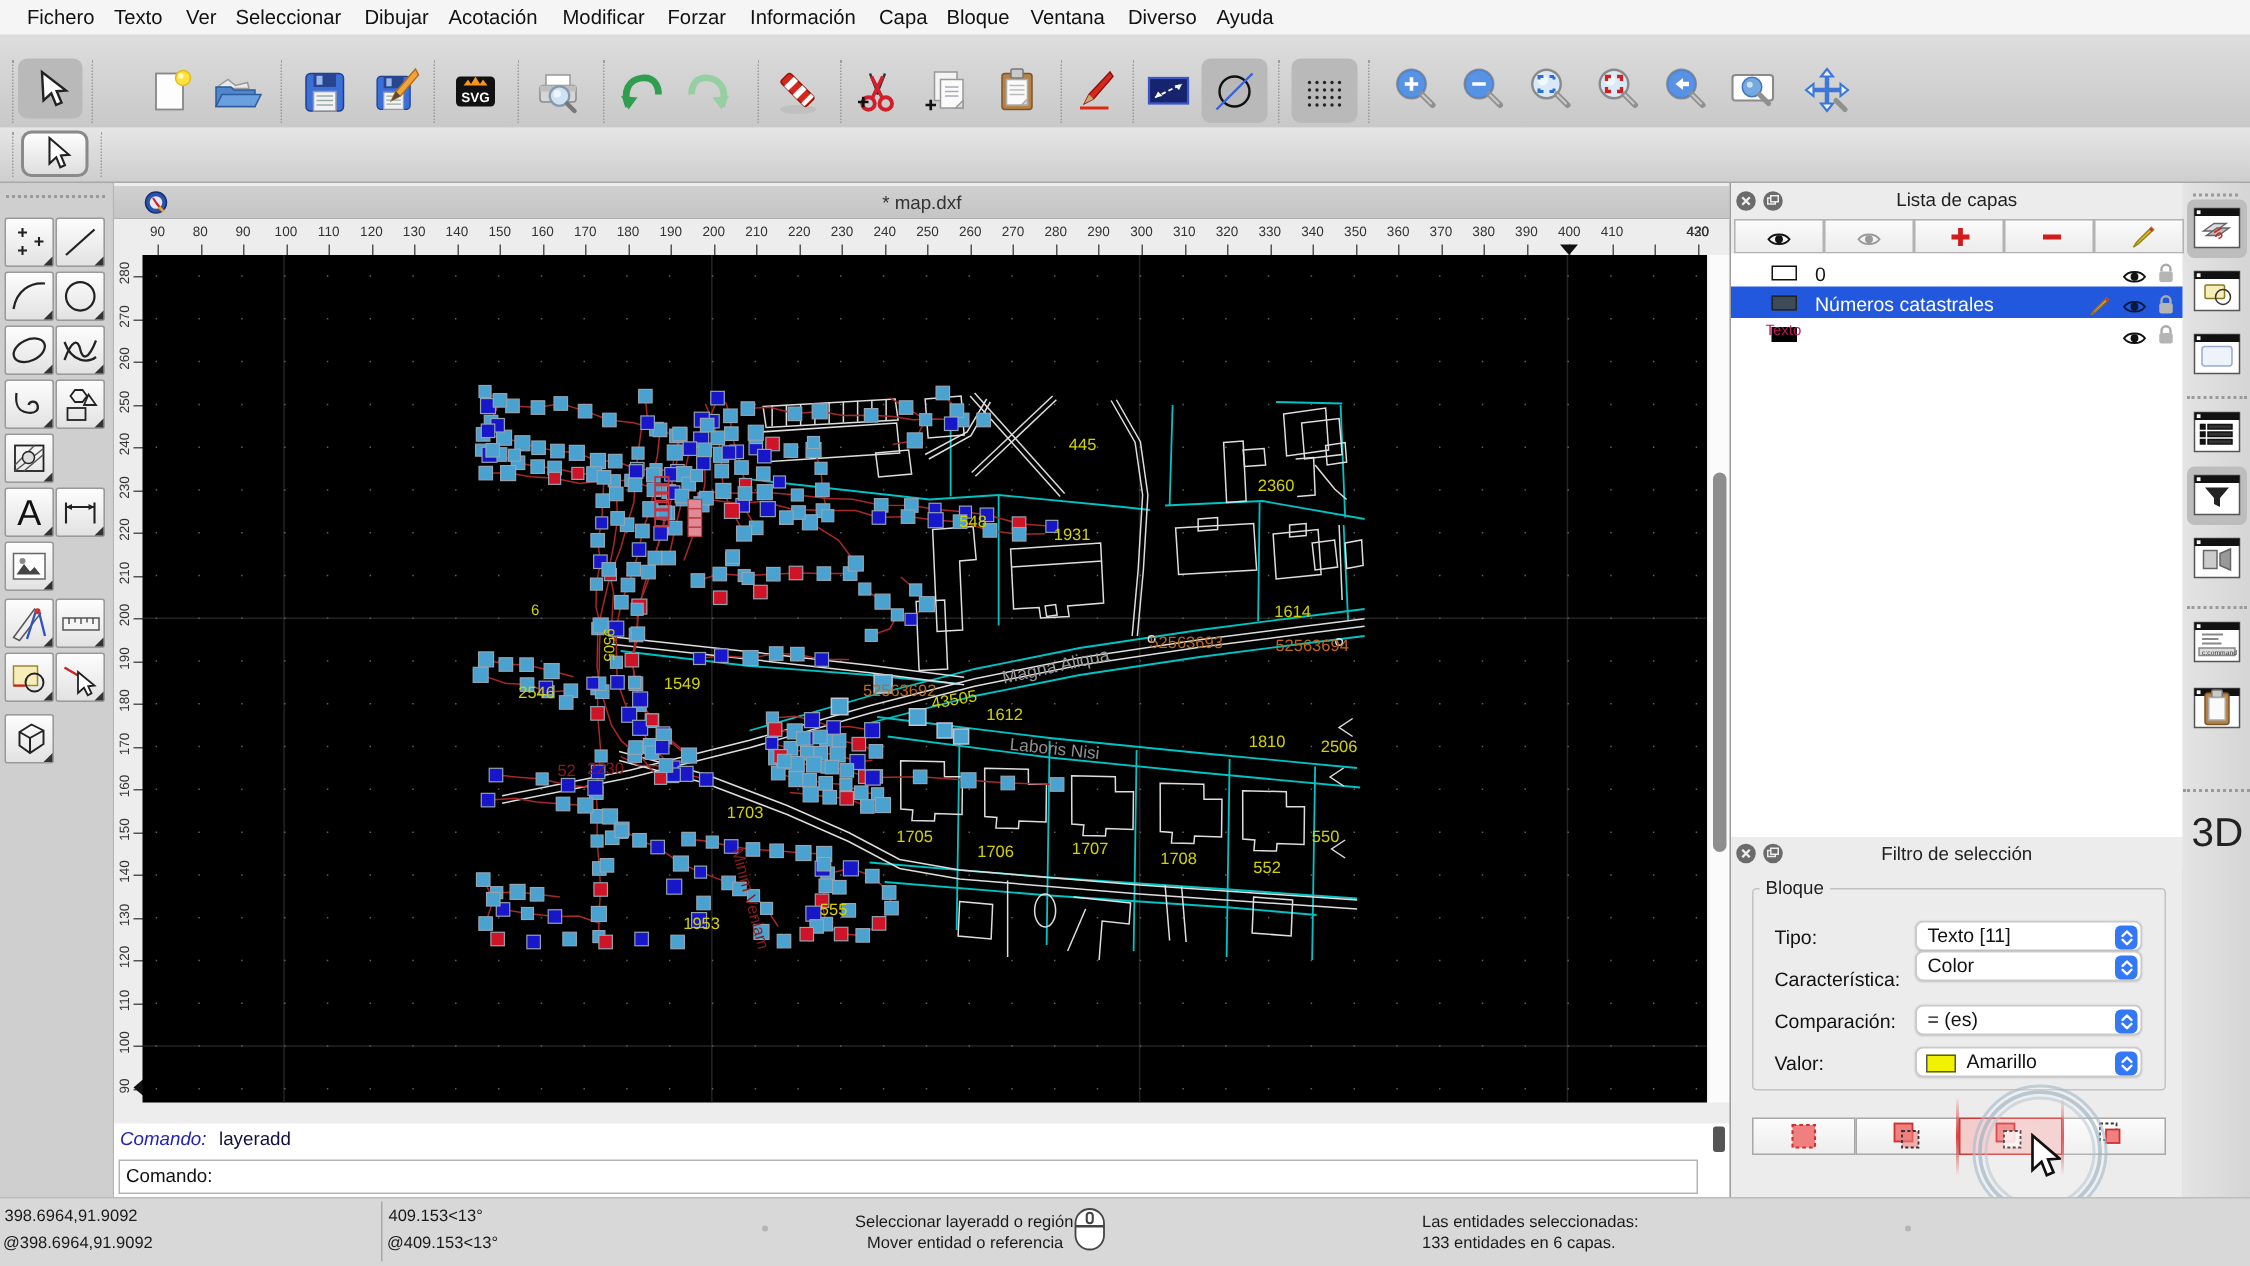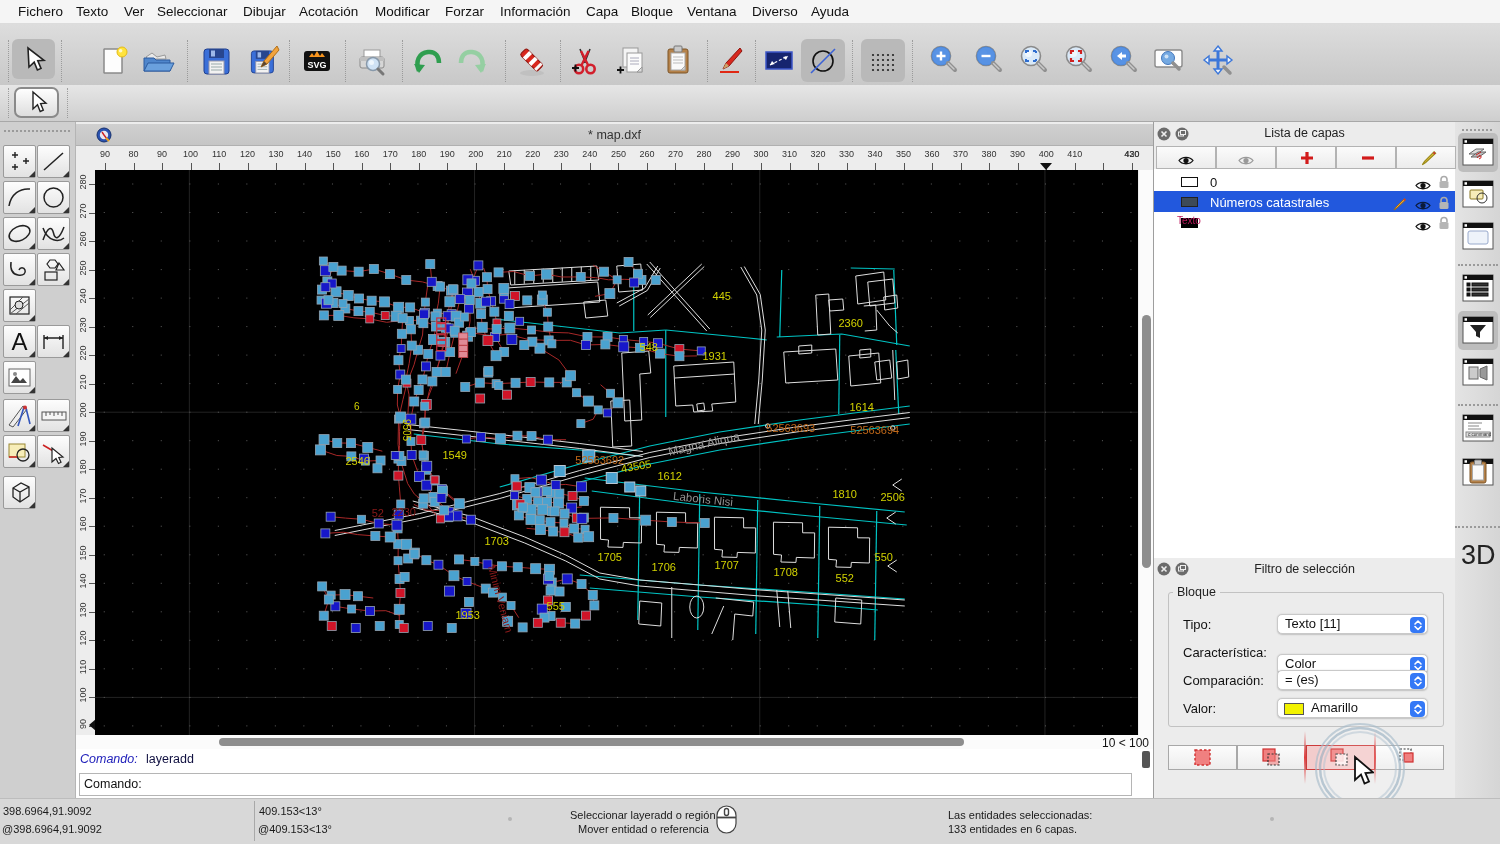--- a/index.html
+++ b/index.html
@@ -480,24 +480,20 @@
       <div class="vlab" style="top:491.8px">110</div>
       <div class="vtick" style="top:498.8px"></div>
       <div class="vlab" style="top:520.4px">100</div>
       <div class="vtick" style="top:527.4px"></div>
       <div class="vlab" style="top:548.9px">90</div>
       <div class="vtick" style="top:555.9px"></div>
       <div class="abs" style="left:13px;top:549px;width:0;height:0;border-top:6px solid transparent;border-bottom:6px solid transparent;border-right:7px solid #111"></div>
     </div>
 <div id="vscroll">
       <div id="vthumb"></div>
-    </div>
-<div id="hscrollrow">
-      <div id="hthumb"></div>
-      <div id="hsclab">10 &lt; 100</div>
     </div>
 <div id="cmdhist">
       <span style="position:absolute;left:4px;top:3px;color:#2222bb;font-style:italic">Comando:</span>
       <span style="position:absolute;left:70px;top:3px;color:#101040">layeradd</span>
       <div style="position:absolute;left:1066px;top:2px;width:8px;height:17px;background:#555;border-radius:2px"></div>
     </div>
 <div id="cmdinput">
       <div id="cmdbox">Comando:</div>
     </div>
 </div>
@@ -1132,21 +1128,21 @@
 <div class="abs" style="left:1173px;top:585px;background:#ececec;padding:0 4px;font-size:12.5px;color:#222">Bloque</div>
 <div class="abs" style="left:1183px;top:617px;font-size:13px;color:#111">Tipo:</div>
 <div class="abs" style="left:1183px;top:645px;font-size:13px;color:#111">Característica:</div>
 <div class="abs" style="left:1183px;top:673px;font-size:13px;color:#111">Comparación:</div>
 <div class="abs" style="left:1183px;top:701px;font-size:13px;color:#111">Valor:</div>
 <div class="abs combo" style="left:1277px;top:614px">Texto [11]<div class="stepper">
       <svg width="12" height="12" viewBox="0 0 12 12">
         <path d="M3 5 L6 2 L9 5 M3 7.5 L6 10.5 L9 7.5" fill="none" stroke="#fff" stroke-width="1.6" stroke-linejoin="round" stroke-linecap="round"></path>
       </svg>
     </div></div>
-<div class="abs combo" style="left:1277px;top:654px">Color<div class="stepper">
+<div class="abs combo" style="left:1277px;top:634px">Color<div class="stepper">
       <svg width="12" height="12" viewBox="0 0 12 12">
         <path d="M3 5 L6 2 L9 5 M3 7.5 L6 10.5 L9 7.5" fill="none" stroke="#fff" stroke-width="1.6" stroke-linejoin="round" stroke-linecap="round"></path>
       </svg>
     </div></div>
 <div class="abs combo" style="left:1277px;top:670px">= (es)<div class="stepper">
       <svg width="12" height="12" viewBox="0 0 12 12">
         <path d="M3 5 L6 2 L9 5 M3 7.5 L6 10.5 L9 7.5" fill="none" stroke="#fff" stroke-width="1.6" stroke-linejoin="round" stroke-linecap="round"></path>
       </svg>
     </div></div>
 <div class="abs combo" style="left:1277px;top:698px">

